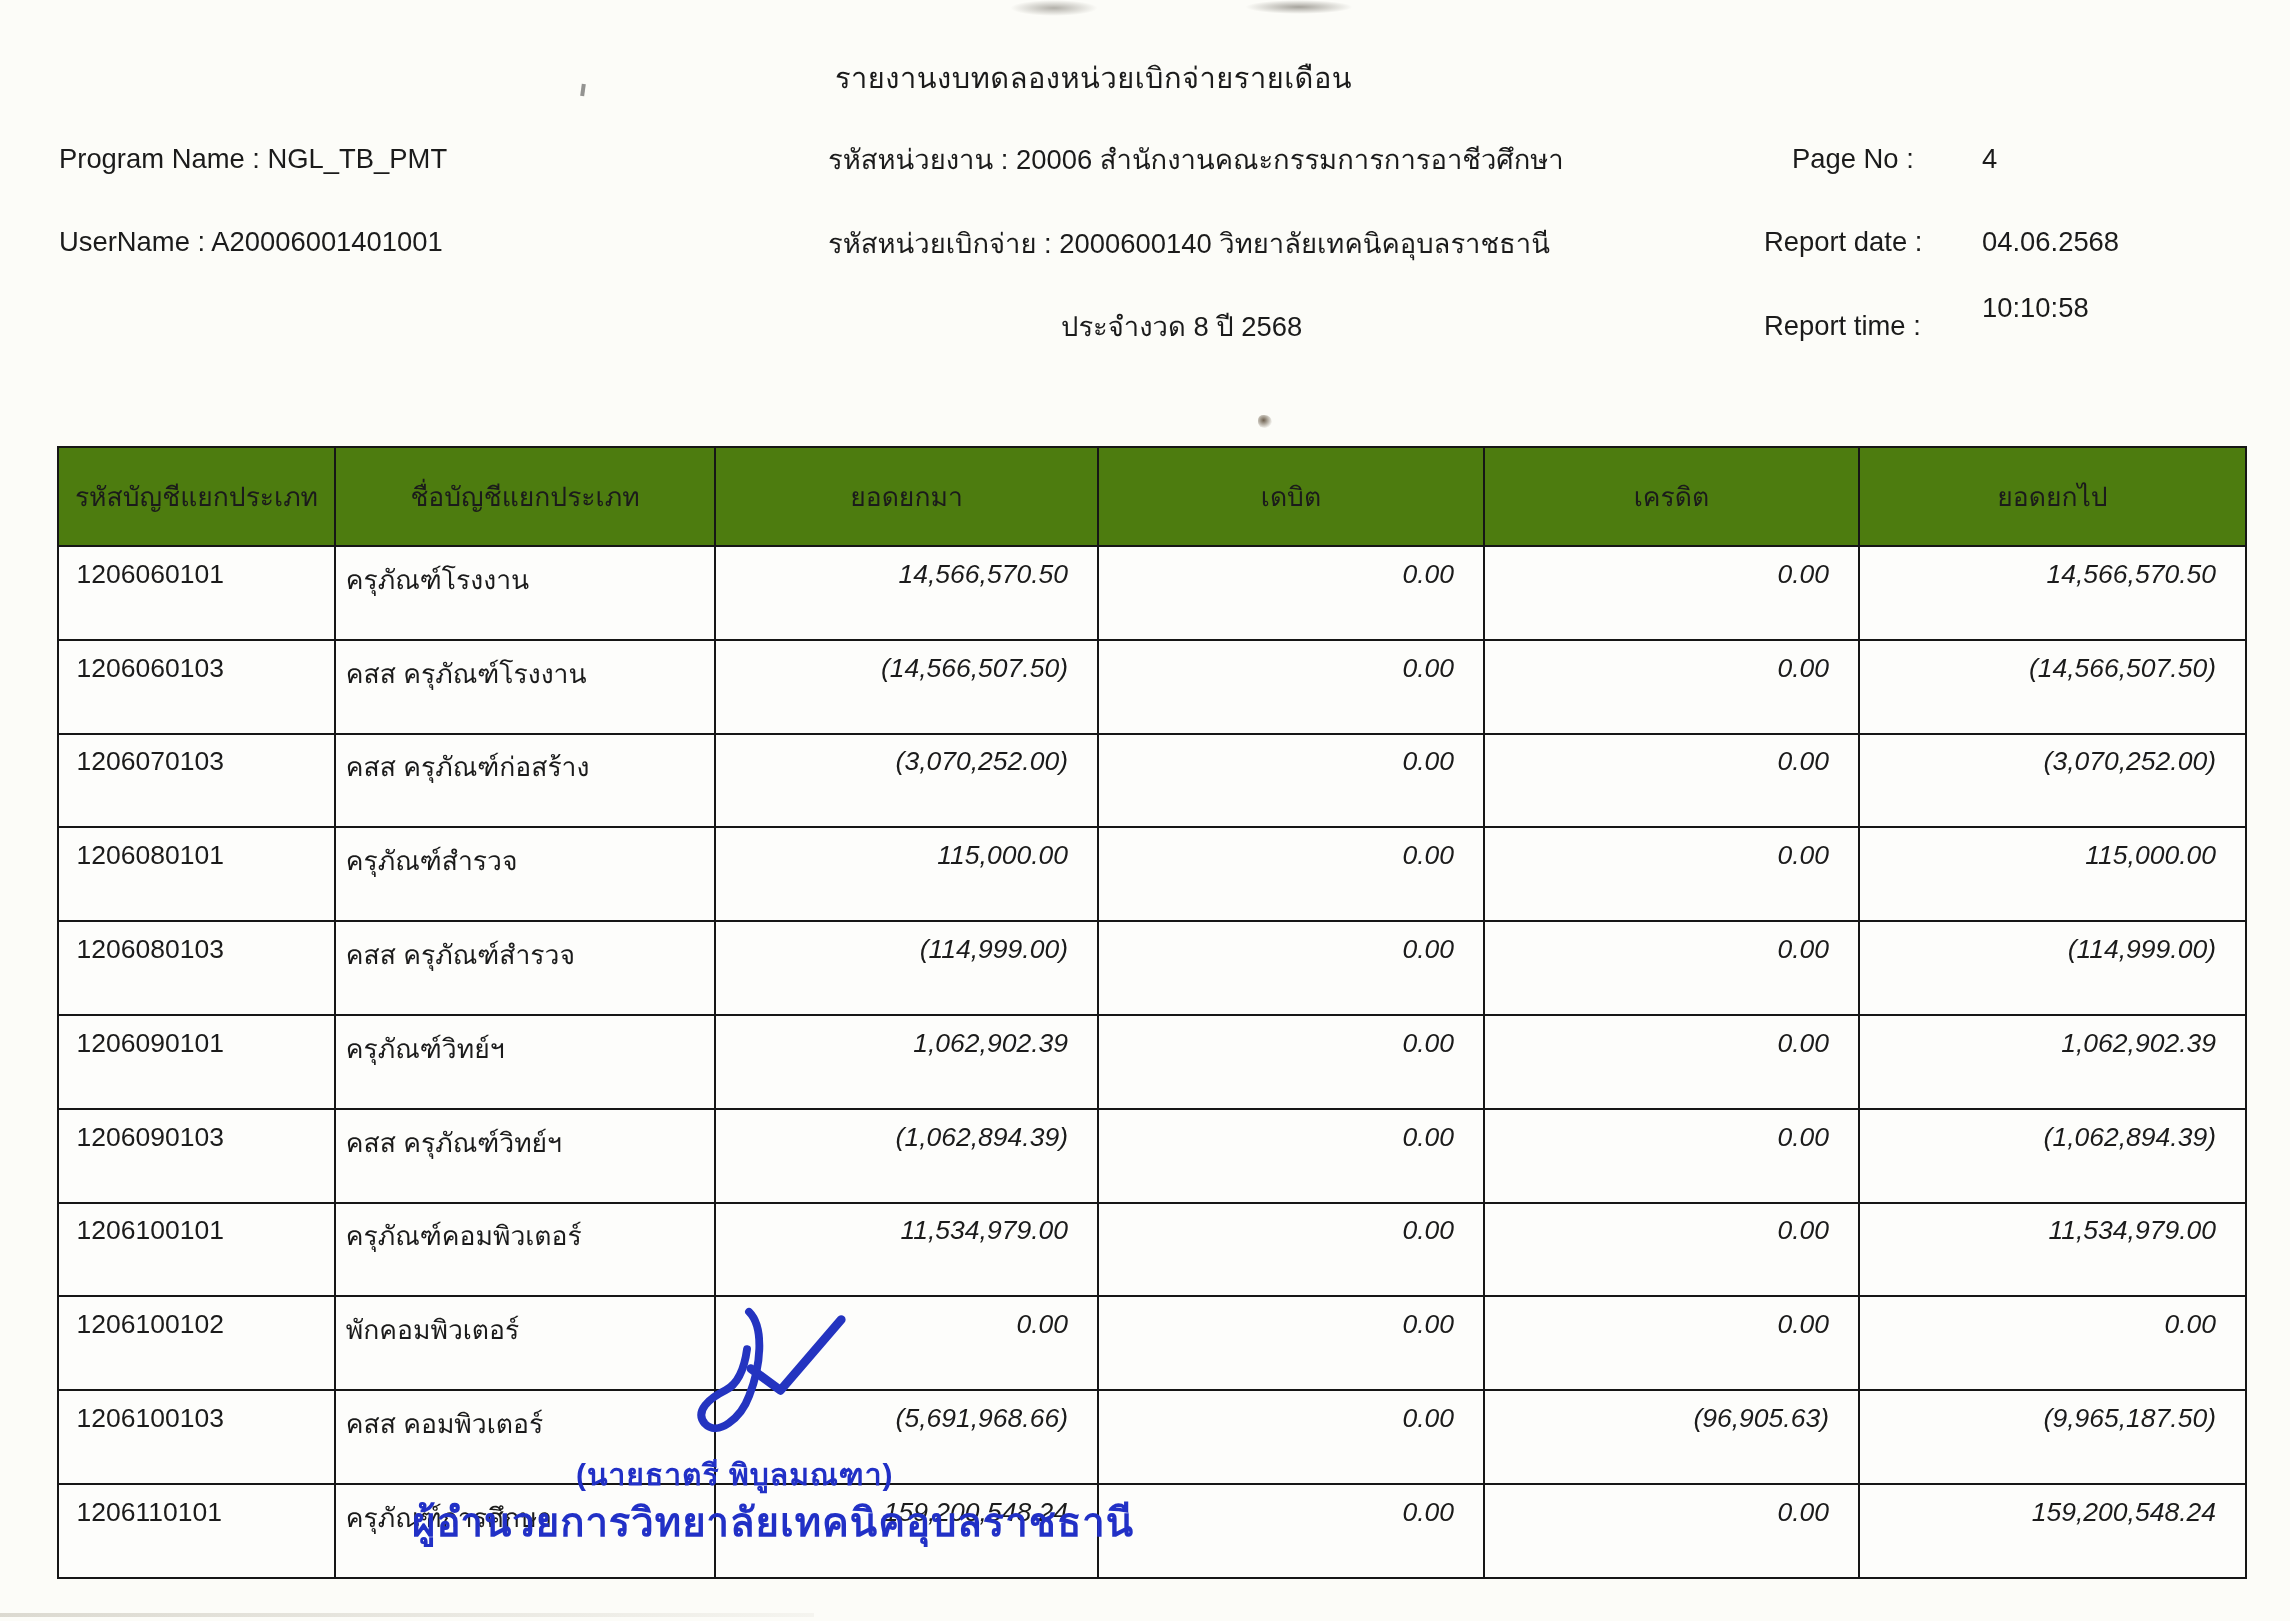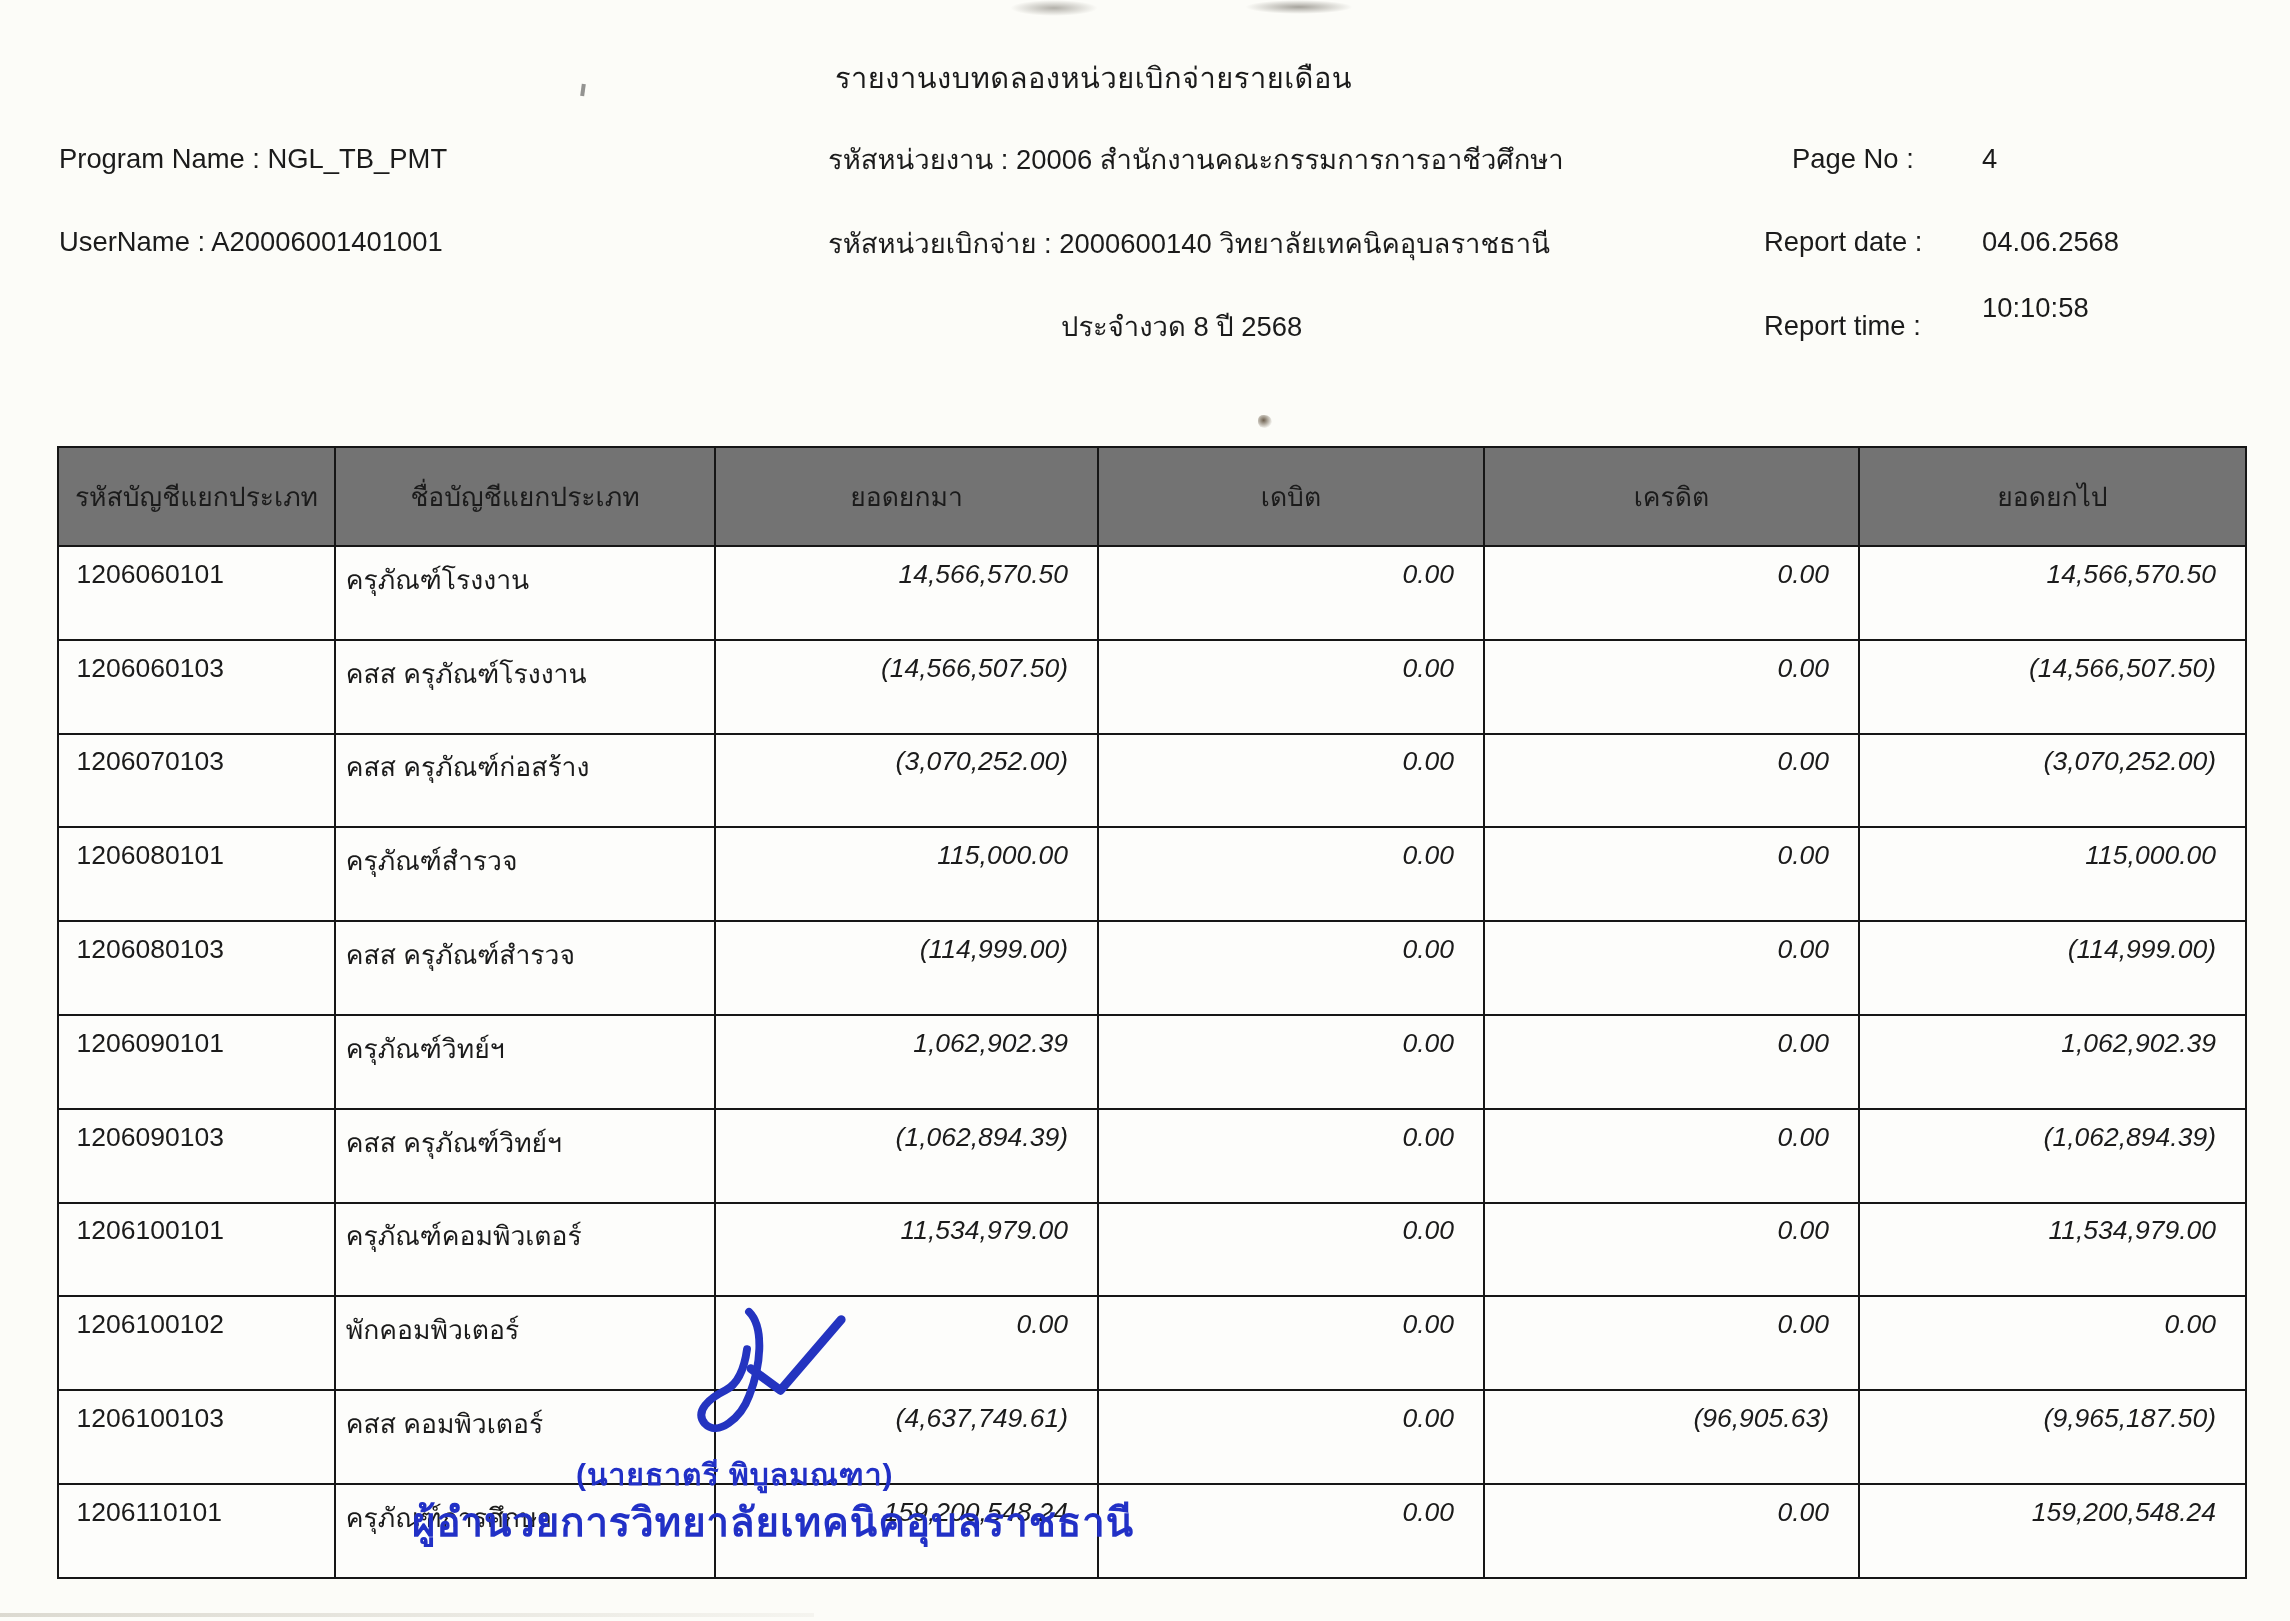--- a/index.html
+++ b/index.html
@@ -11,21 +11,21 @@
   }
   .abs{position:absolute;white-space:nowrap;}
   
   .doc-title{left:835px;top:55px;font-size:29px;letter-spacing:0.5px;}
   .h-line{font-size:27.4px;text-align:right;}
   
   .tbl-wrap{position:absolute;left:57px;top:446px;}
   table{border-collapse:collapse;table-layout:fixed;background:#fdfdfb;}
   th,td{border:2.9px solid #161616;overflow:hidden;}
   th{
-    background:#737373;height:97px;font-size:26.5px;font-weight:normal;
+    background:#4d7c0f;height:97px;font-size:26.5px;font-weight:normal;
     text-align:center;vertical-align:middle;padding:0 3.9px;
   }
   td{
     height:79px;font-size:26.5px;vertical-align:top;padding-top:11.8px;
     background:transparent;
   }
   td.c0{text-align:left;padding-left:17.6px;}
   td.c1{text-align:left;padding-left:9.8px;}
   td.c2,td.c3,td.c4,td.c5{text-align:right;padding-right:29px;font-style:italic;}
   
@@ -149,21 +149,21 @@
           <td class="c0">1206100102</td>
           <td class="c1">พักคอมพิวเตอร์</td>
           <td class="c2">0.00</td>
           <td class="c3">0.00</td>
           <td class="c4">0.00</td>
           <td class="c5">0.00</td>
         </tr>
         <tr>
           <td class="c0">1206100103</td>
           <td class="c1">คสส คอมพิวเตอร์</td>
-          <td class="c2">(4,637,749.61)</td>
+          <td class="c2">(5,691,968.66)</td>
           <td class="c3">0.00</td>
           <td class="c4">(96,905.63)</td>
           <td class="c5">(9,965,187.50)</td>
         </tr>
         <tr>
           <td class="c0">1206110101</td>
           <td class="c1">ครุภัณฑ์การศึกษา</td>
           <td class="c2">159,200,548.24</td>
           <td class="c3">0.00</td>
           <td class="c4">0.00</td>

